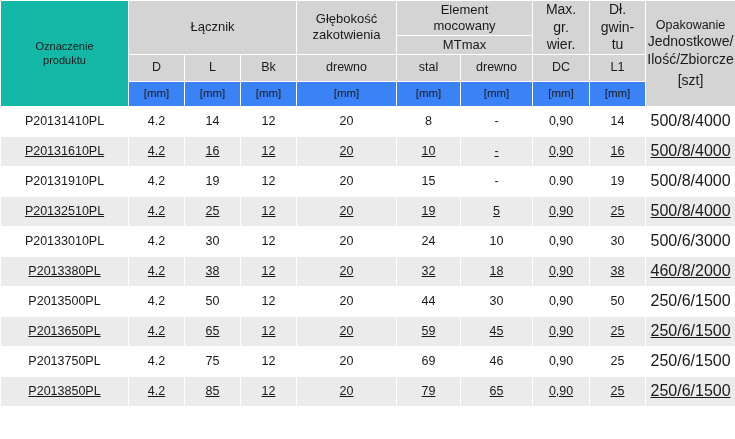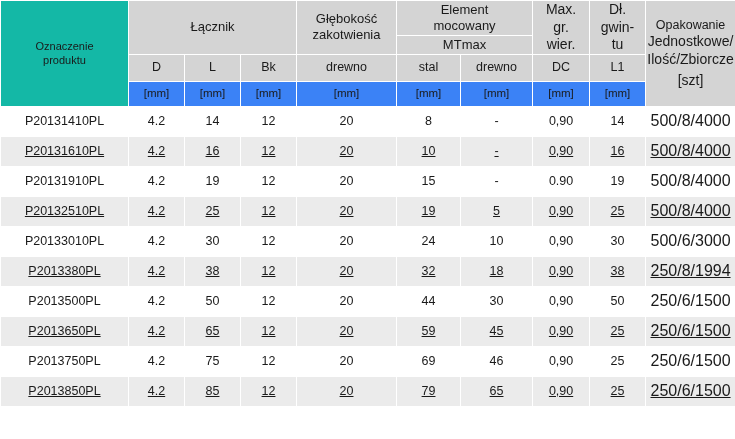--- a/index.html
+++ b/index.html
@@ -223,21 +223,21 @@
     <tr class="row-b">
       <td class="code">P2013380PL</td>
       <td>4.2</td>
       <td>38</td>
       <td>12</td>
       <td>20</td>
       <td>32</td>
       <td>18</td>
       <td>0,90</td>
       <td>38</td>
-      <td class="pack">250/8/1994</td>
+      <td class="pack">460/8/2000</td>
     </tr>
     <tr class="row-a">
       <td class="code">P2013500PL</td>
       <td>4.2</td>
       <td>50</td>
       <td>12</td>
       <td>20</td>
       <td>44</td>
       <td>30</td>
       <td>0,90</td>

